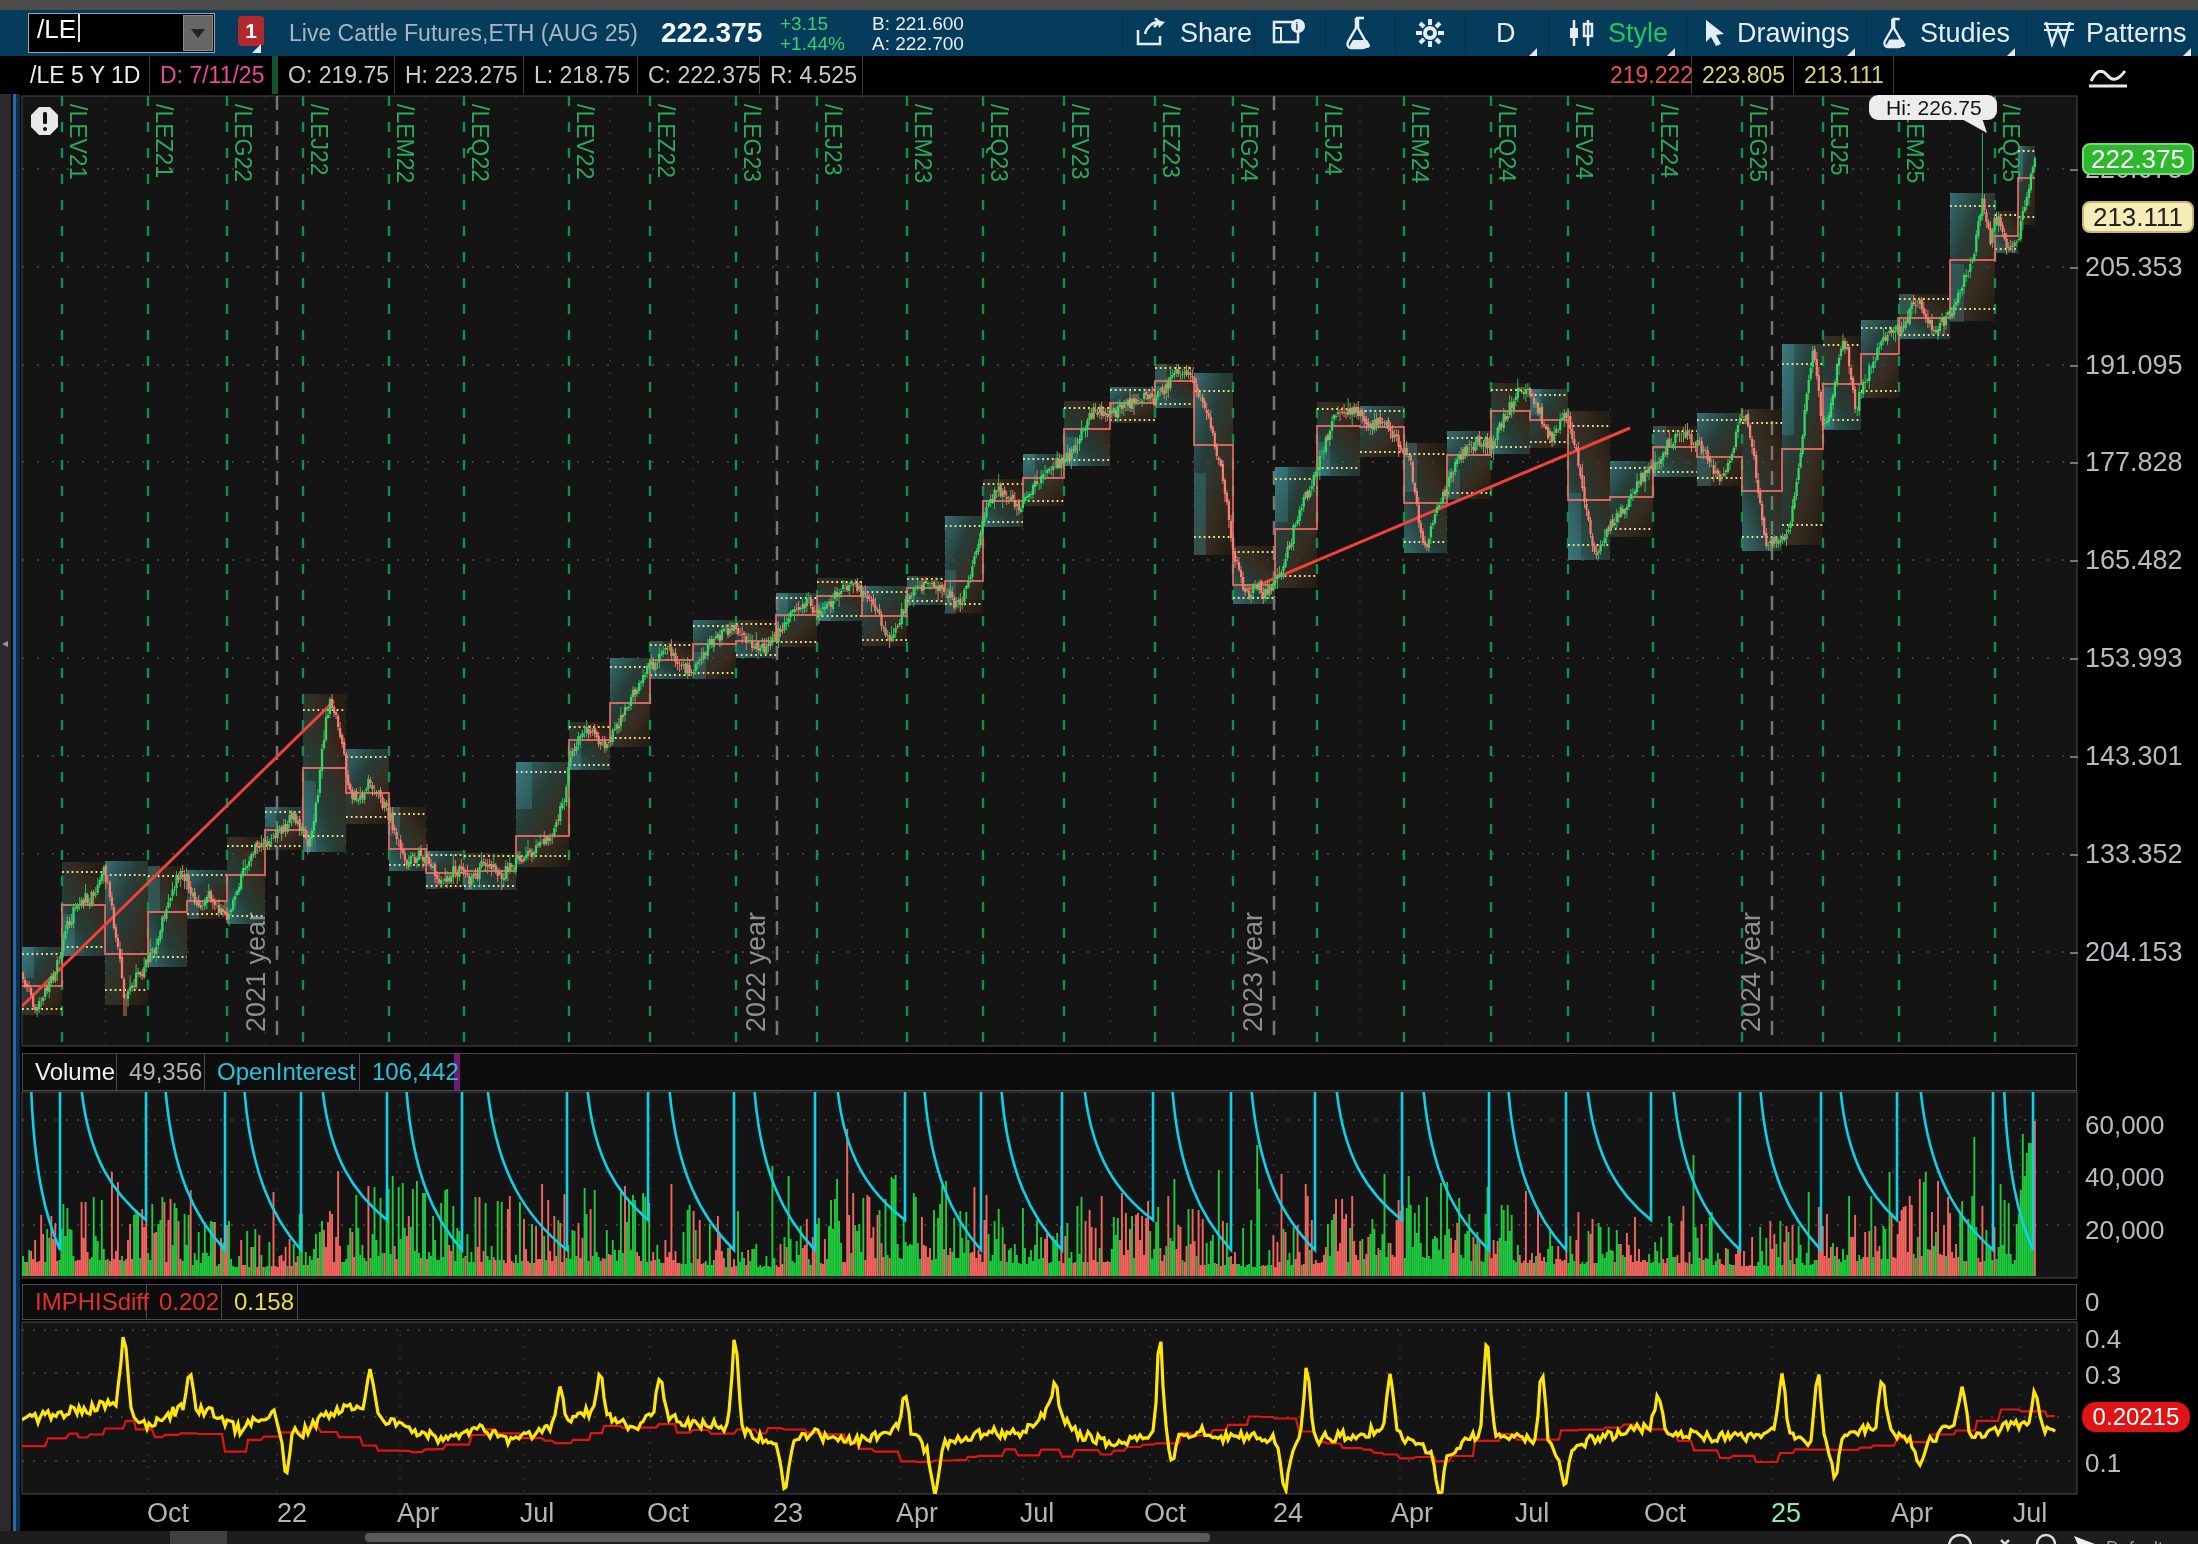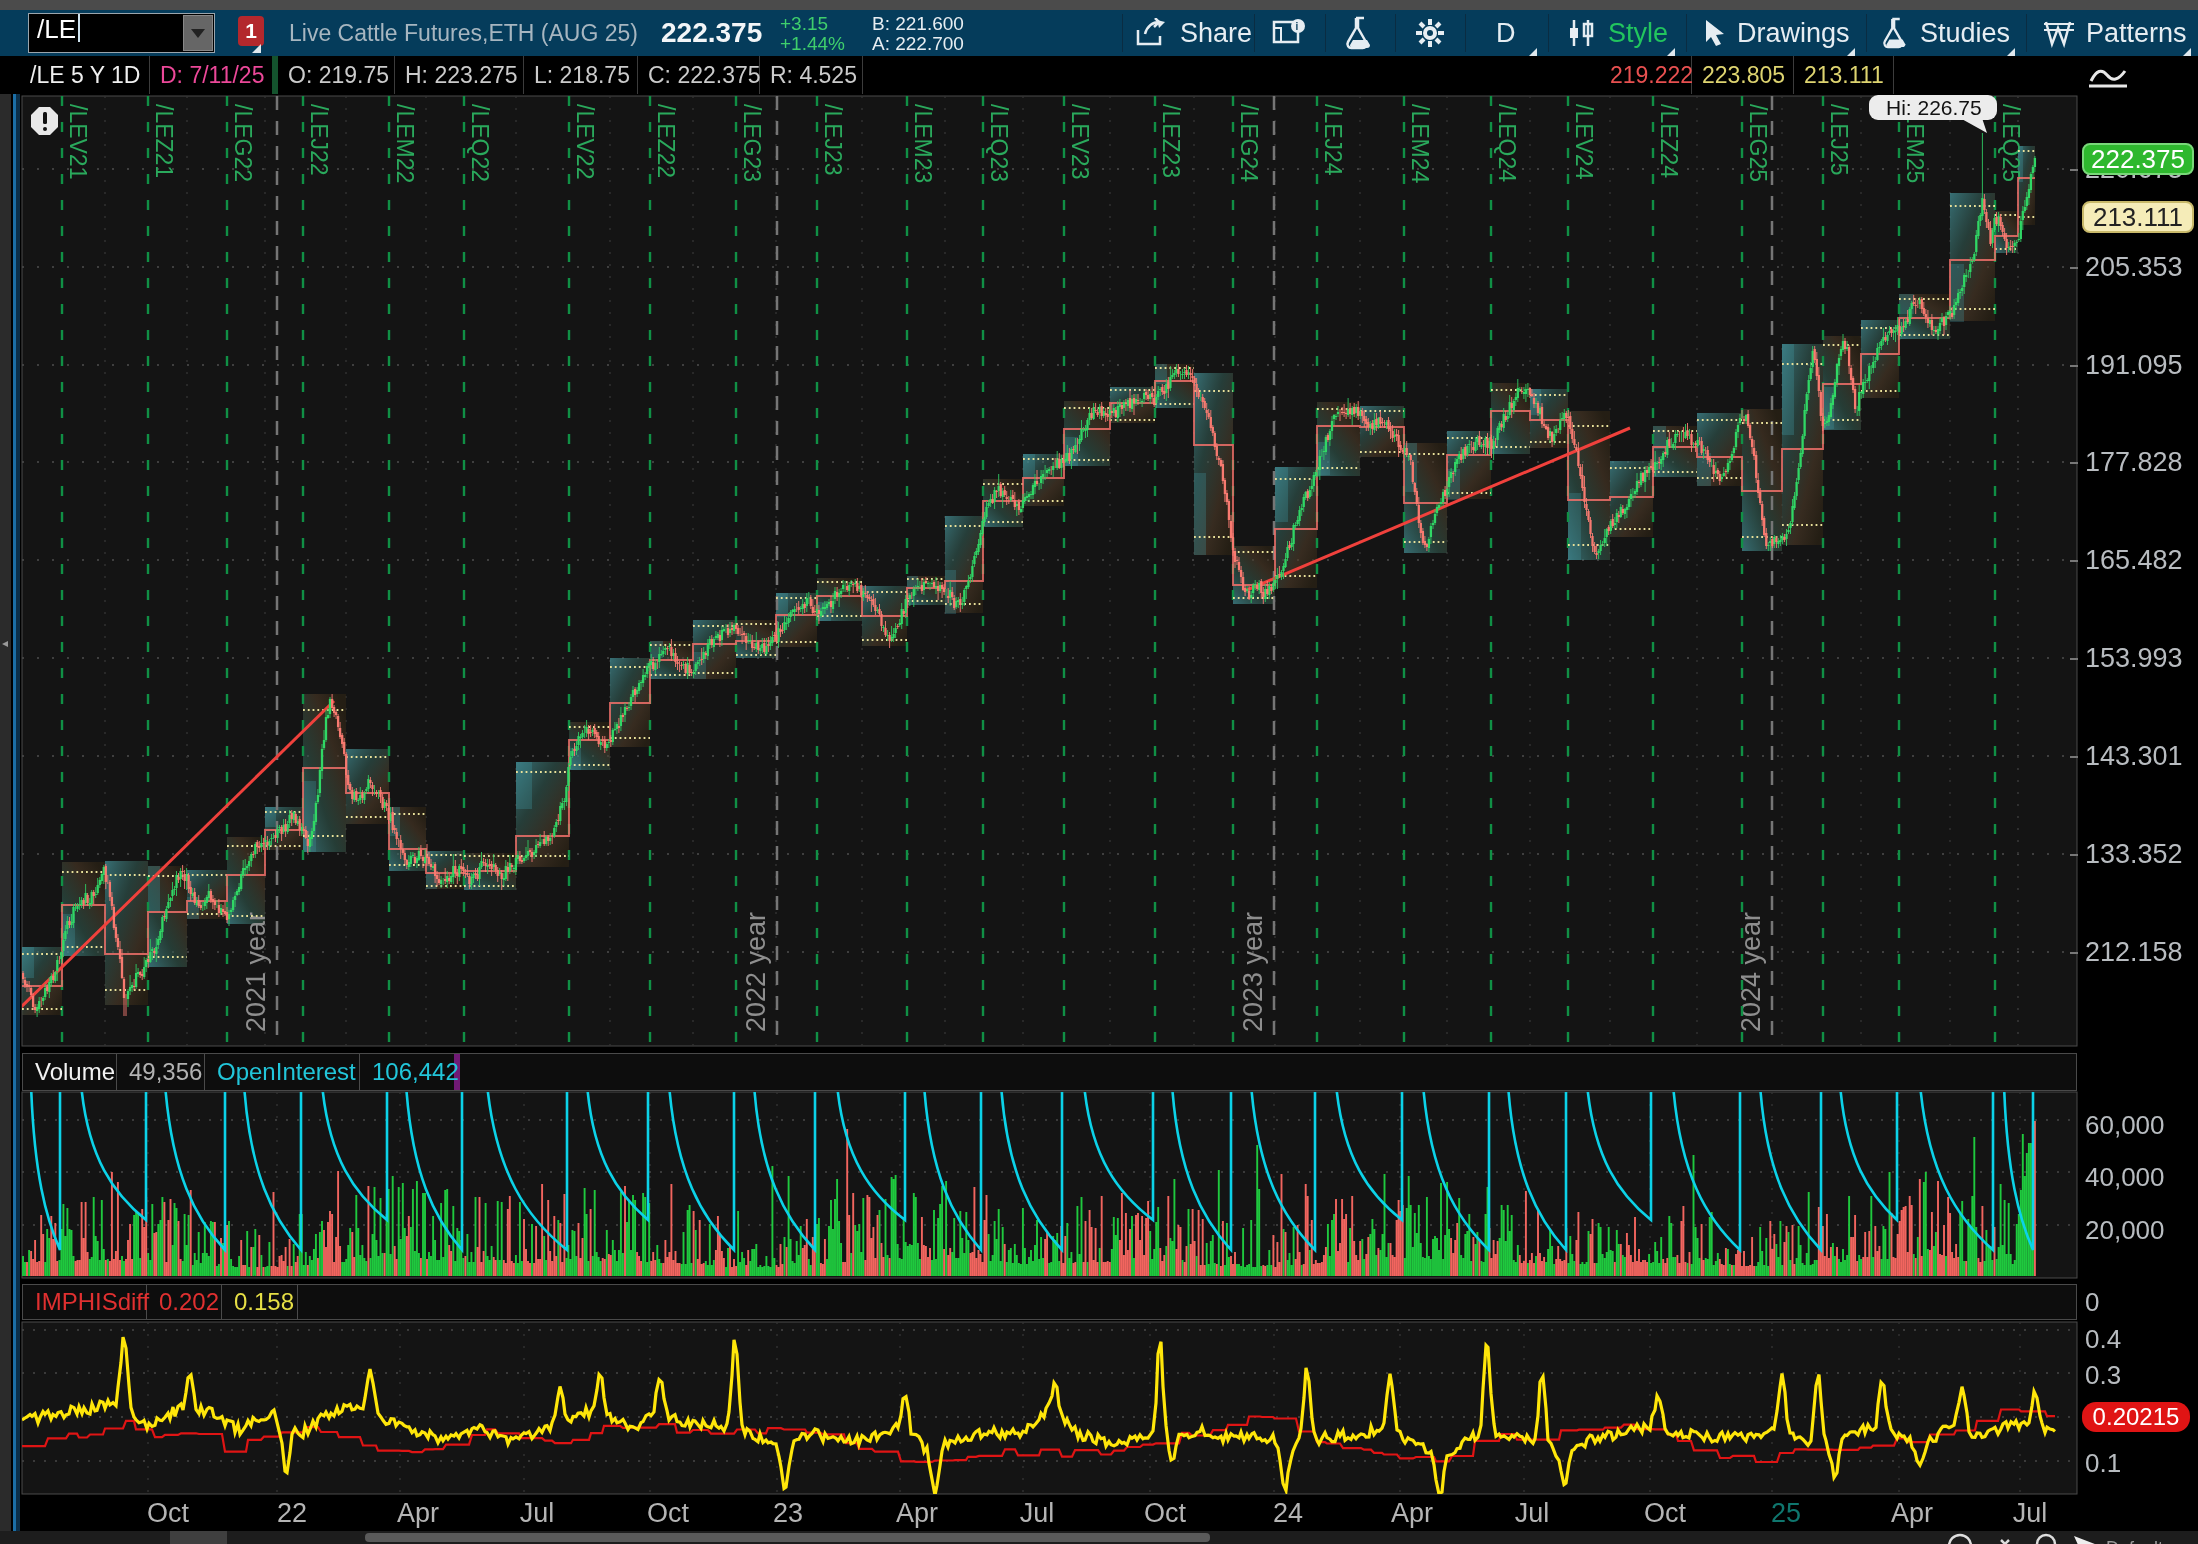--- a/index.html
+++ b/index.html
@@ -500,21 +500,21 @@
 <div class="abs" style="left:2085px;top:447px;color:#b8bcc0;font-size:27px">177.828</div>
 <div class="abs" style="left:2070px;top:462px;width:8px;height:2px;background:#777"></div>
 <div class="abs" style="left:2085px;top:545px;color:#b8bcc0;font-size:27px">165.482</div>
 <div class="abs" style="left:2070px;top:560px;width:8px;height:2px;background:#777"></div>
 <div class="abs" style="left:2085px;top:643px;color:#b8bcc0;font-size:27px">153.993</div>
 <div class="abs" style="left:2070px;top:658px;width:8px;height:2px;background:#777"></div>
 <div class="abs" style="left:2085px;top:741px;color:#b8bcc0;font-size:27px">143.301</div>
 <div class="abs" style="left:2070px;top:756px;width:8px;height:2px;background:#777"></div>
 <div class="abs" style="left:2085px;top:839px;color:#b8bcc0;font-size:27px">133.352</div>
 <div class="abs" style="left:2070px;top:854px;width:8px;height:2px;background:#777"></div>
-<div class="abs" style="left:2085px;top:937px;color:#b8bcc0;font-size:27px">212.158</div>
+<div class="abs" style="left:2085px;top:937px;color:#b8bcc0;font-size:27px">204.153</div>
 <div class="abs" style="left:2070px;top:952px;width:8px;height:2px;background:#777"></div>
 <div class="abs" style="left:2082px;top:143px;width:112px;height:32px;background:#2eb82e;border:2px solid #79d879;border-radius:8px;color:#fff;font-size:26px;display:flex;align-items:center;justify-content:center">222.375</div>
 <div class="abs" style="left:2082px;top:201px;width:112px;height:32px;background:#f5ecb8;border:2px solid #c8b96a;border-radius:8px;color:#222;font-size:26px;display:flex;align-items:center;justify-content:center">213.111</div>
 
 <div class="abs" style="left:22px;top:1053px;width:2055px;height:38px;background:#0d0d0d;border:1px solid #4a4a4a">
   <div style="position:absolute;left:0;top:0;width:94px;height:100%;border-right:1px solid #4a4a4a;color:#f2f2f2;font-size:24px;display:flex;align-items:center;padding-left:12px">Volume</div>
   <div style="position:absolute;left:94px;top:0;width:88px;height:100%;border-right:1px solid #4a4a4a;color:#b2b2b2;font-size:24px;display:flex;align-items:center;padding-left:12px">49,356</div>
   <div style="position:absolute;left:182px;top:0;width:155px;height:100%;border-right:1px solid #4a4a4a;color:#22c6da;font-size:24px;display:flex;align-items:center;padding-left:12px">OpenInterest</div>
   <div style="position:absolute;left:337px;top:0;width:100px;height:100%;border-right:6px solid #701a75;color:#22c6da;font-size:24px;display:flex;align-items:center;padding-left:12px">106,442</div>
 </div>
@@ -539,21 +539,21 @@
 <div class="abs" style="left:497px;top:1498px;width:80px;text-align:center;color:#b4b4b4;font-size:27px">Jul</div>
 <div class="abs" style="left:628px;top:1498px;width:80px;text-align:center;color:#b4b4b4;font-size:27px">Oct</div>
 <div class="abs" style="left:748px;top:1498px;width:80px;text-align:center;color:#b4b4b4;font-size:27px">23</div>
 <div class="abs" style="left:877px;top:1498px;width:80px;text-align:center;color:#b4b4b4;font-size:27px">Apr</div>
 <div class="abs" style="left:997px;top:1498px;width:80px;text-align:center;color:#b4b4b4;font-size:27px">Jul</div>
 <div class="abs" style="left:1125px;top:1498px;width:80px;text-align:center;color:#b4b4b4;font-size:27px">Oct</div>
 <div class="abs" style="left:1248px;top:1498px;width:80px;text-align:center;color:#b4b4b4;font-size:27px">24</div>
 <div class="abs" style="left:1372px;top:1498px;width:80px;text-align:center;color:#b4b4b4;font-size:27px">Apr</div>
 <div class="abs" style="left:1492px;top:1498px;width:80px;text-align:center;color:#b4b4b4;font-size:27px">Jul</div>
 <div class="abs" style="left:1625px;top:1498px;width:80px;text-align:center;color:#b4b4b4;font-size:27px">Oct</div>
-<div class="abs" style="left:1746px;top:1498px;width:80px;text-align:center;color:#0f766e;font-size:27px">25</div>
+<div class="abs" style="left:1746px;top:1498px;width:80px;text-align:center;color:#86efac;font-size:27px">25</div>
 <div class="abs" style="left:1872px;top:1498px;width:80px;text-align:center;color:#b4b4b4;font-size:27px">Apr</div>
 <div class="abs" style="left:1990px;top:1498px;width:80px;text-align:center;color:#b4b4b4;font-size:27px">Jul</div>
 
 <div class="abs" style="left:0;top:1531px;width:2198px;height:13px;background:#1d1d1d"></div>
 <div class="abs" style="left:170px;top:1531px;width:57px;height:13px;background:#3f3f3f"></div>
 <div class="abs" style="left:365px;top:1533px;width:845px;height:9px;background:#5a5a5a;border-radius:4px"></div>
 <div class="abs" style="left:1946px;top:1532px;width:230px;height:12px;overflow:hidden">
  <svg width="230" height="26" viewBox="0 0 230 26">
       <circle cx="14" cy="14" r="11" fill="none" stroke="#ddd" stroke-width="2.5"></circle>
       <path d="M55 8 l8 8 M63 8 l-8 8" stroke="#ddd" stroke-width="2.5"></path>

